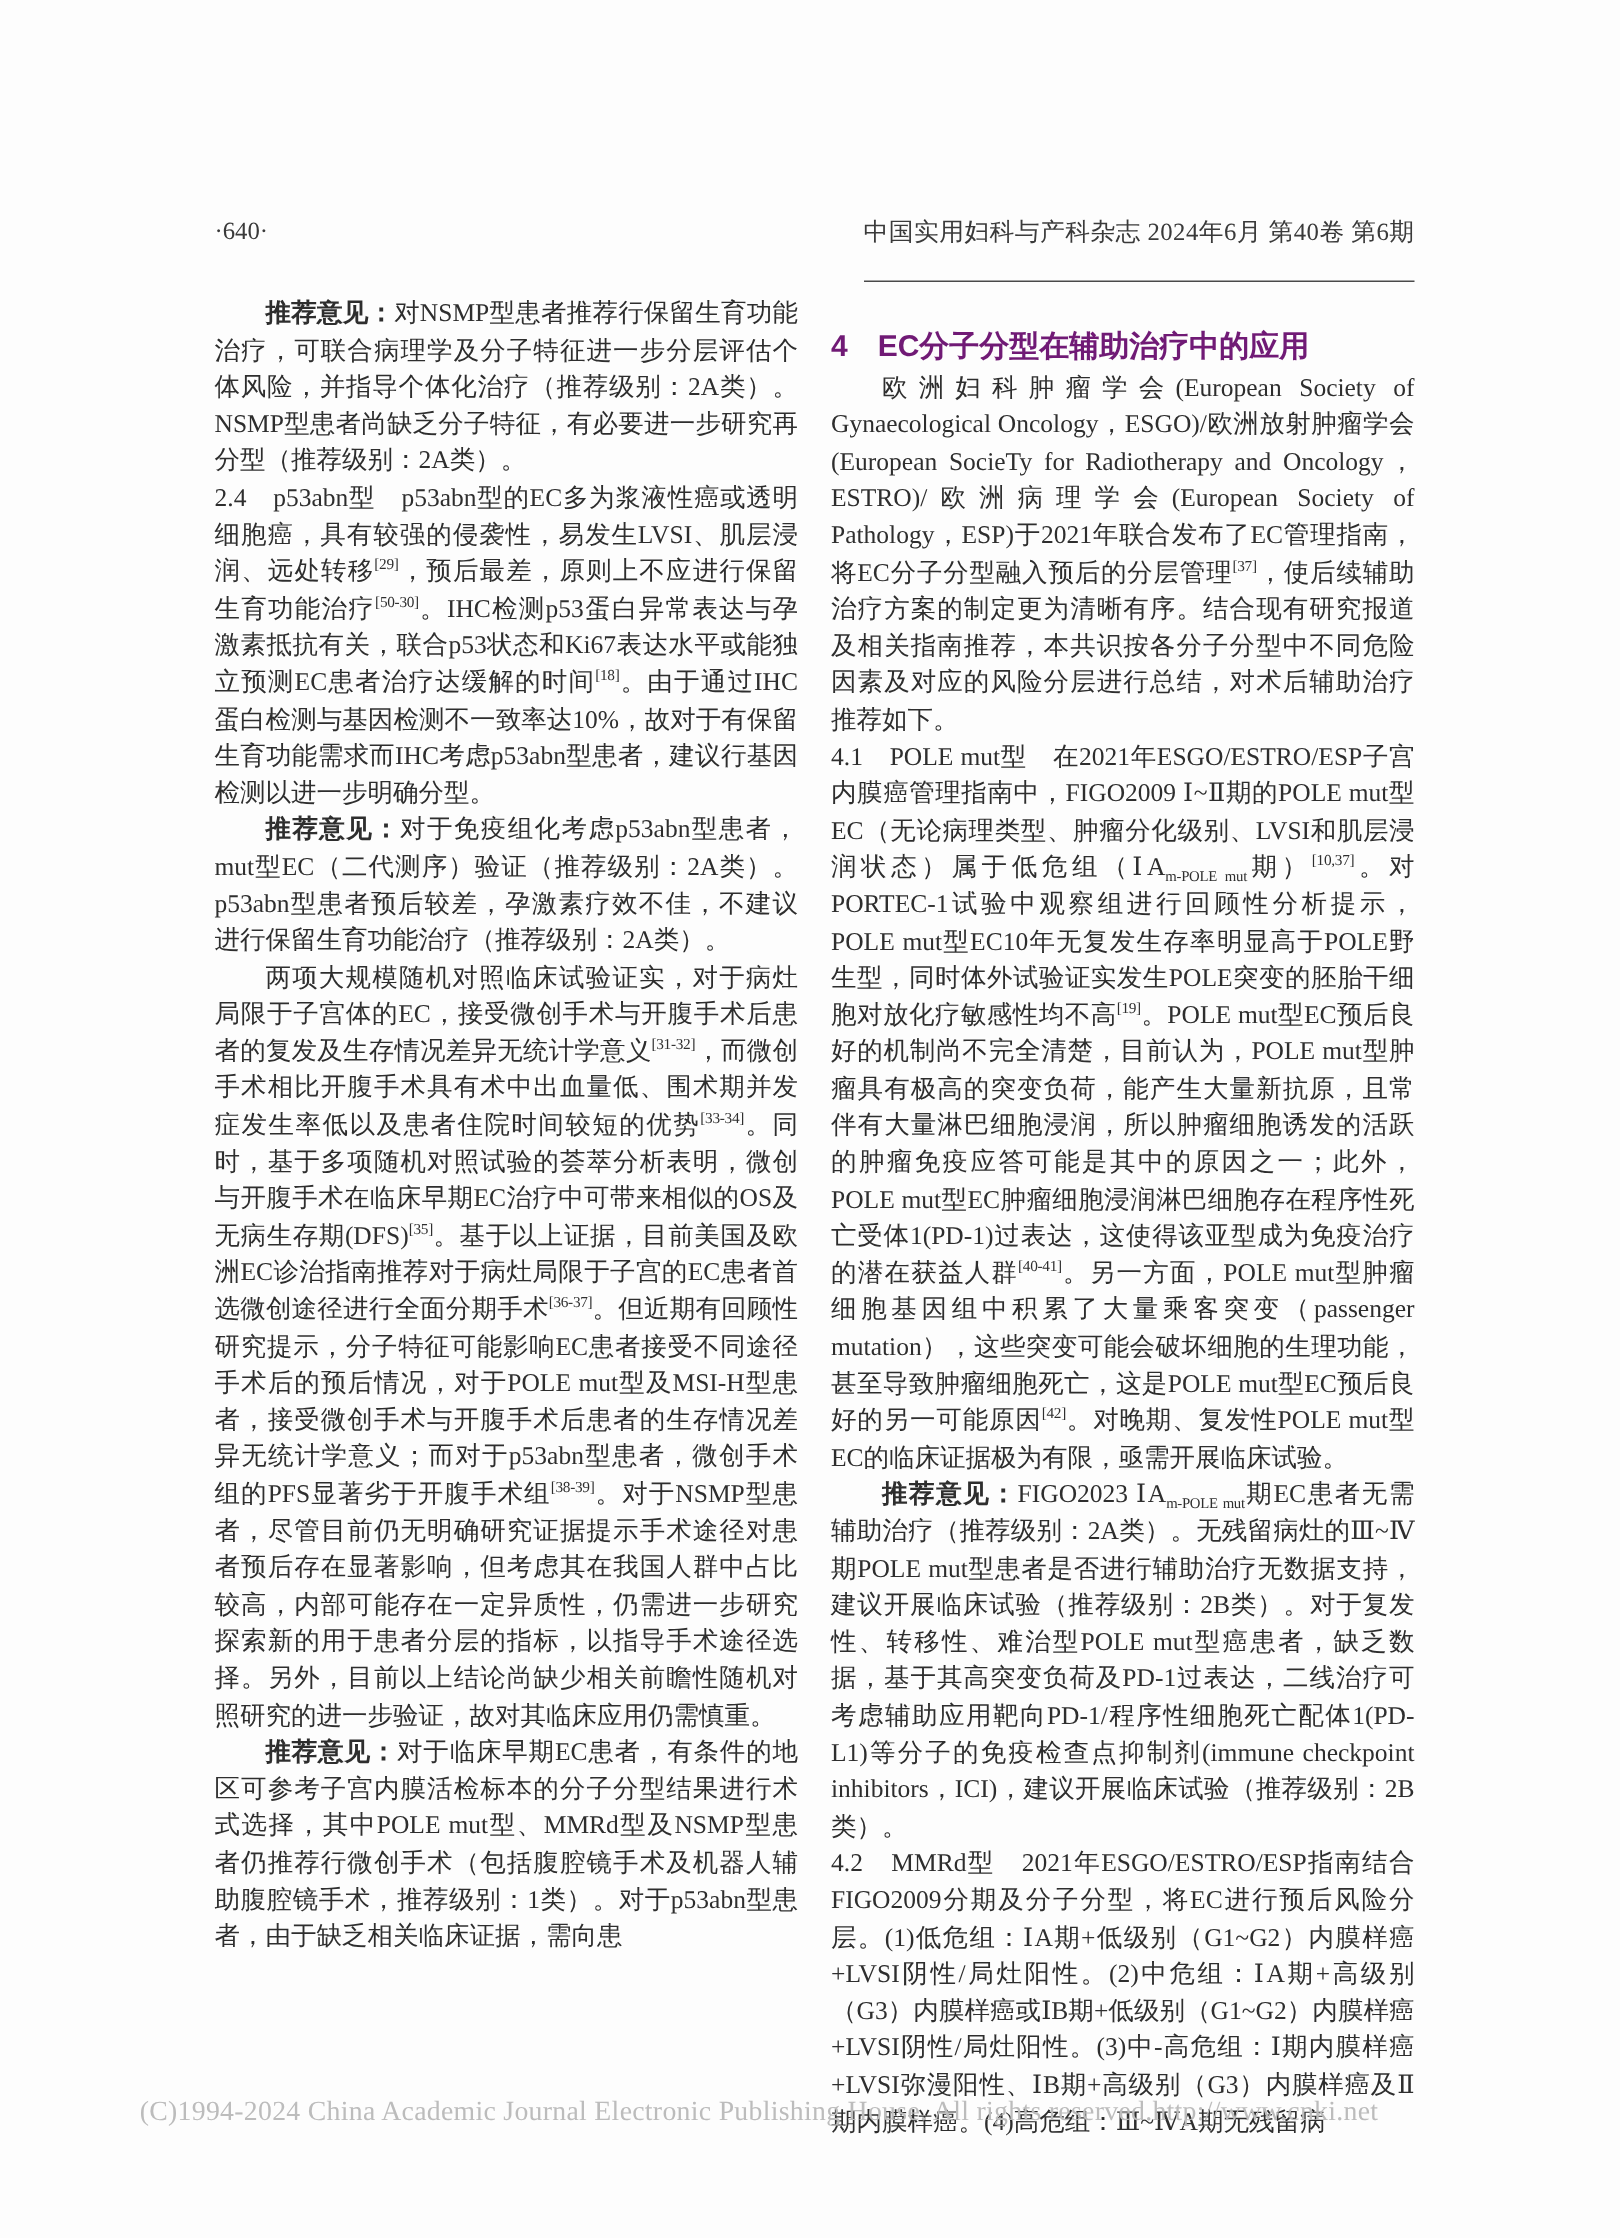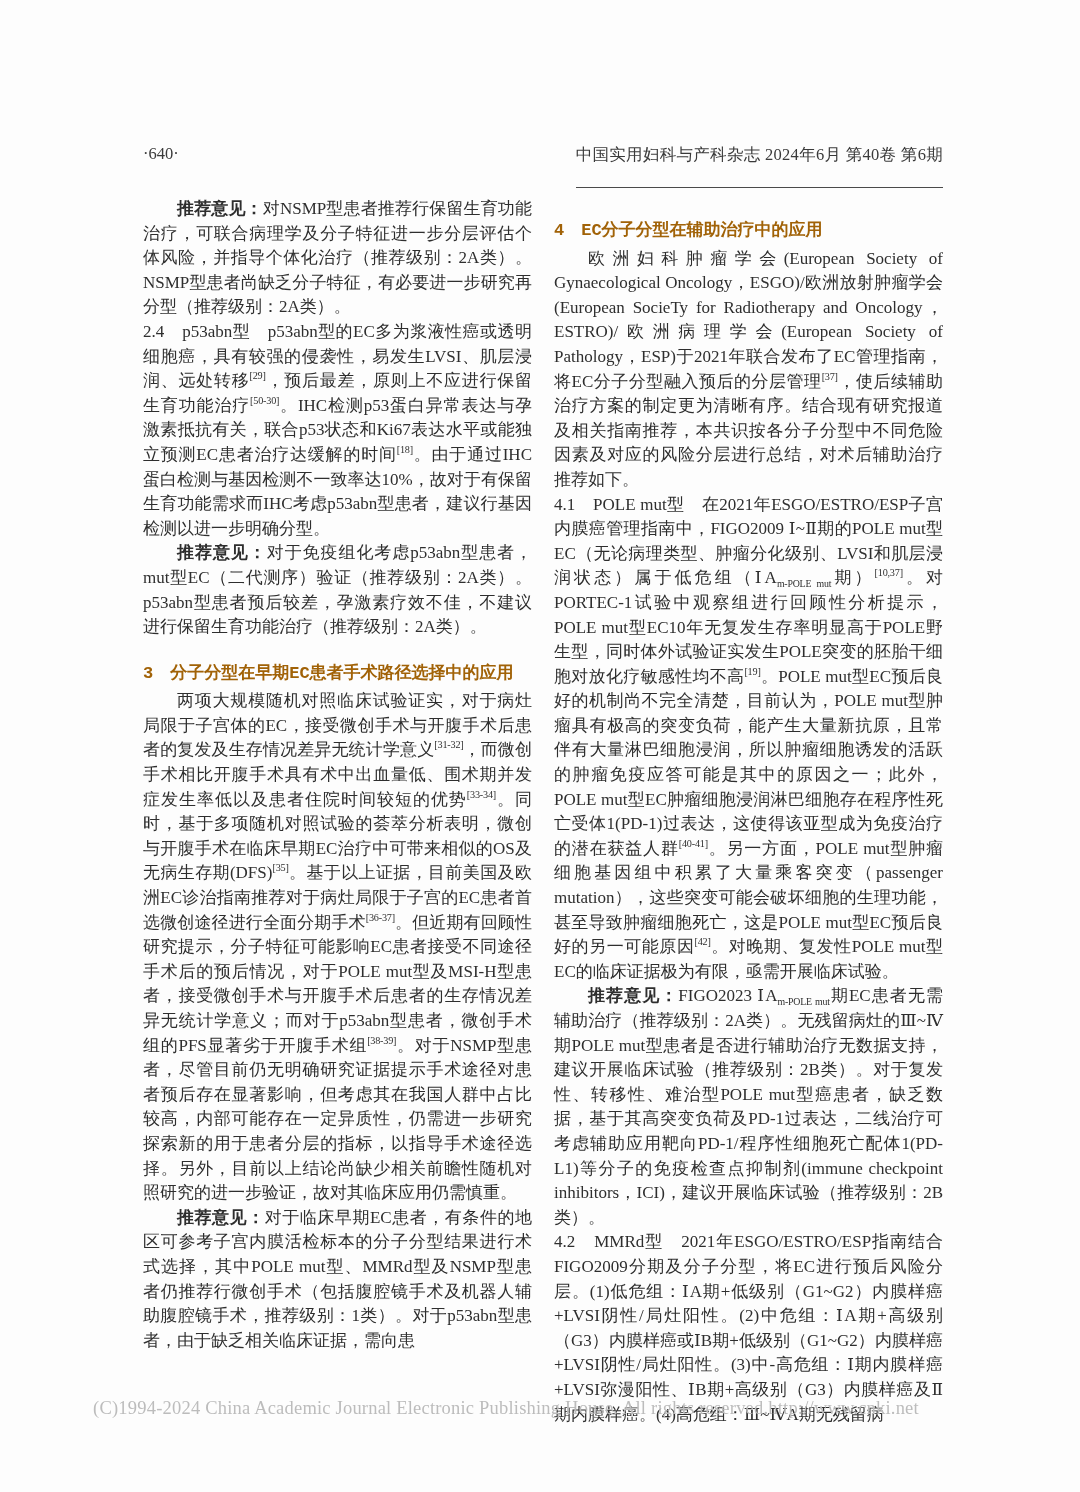--- a/index.html
+++ b/index.html
@@ -29,25 +29,25 @@
   .col{width:389px;}
   p.para{
     margin:0;
     font-size:17px;
     line-height:24.6px;
     text-align:justify;
   }
   p.indent{text-indent:2em;}
   h3.sec-heading{
     margin:22px 0 3px 0;
-    font-size:17px;
+    font-size:20px;
     line-height:24.6px;
     font-weight:bold;
-    font-family:Liberation Mono, monospace;
-    color:#a16207;
+    font-family:Liberation Sans, sans-serif;
+    color:#701a75;
   }
   .lead{
     font-weight:bold;
     font-family:Liberation Serif, serif;
   }
   .it{}
   sup{font-size:0.6em;line-height:0;letter-spacing:-0.2px;}
   sub{font-size:0.58em;line-height:0;letter-spacing:-0.2px;}
   .footer{
     position:absolute;left:72px;top:1398px;width:868px;
@@ -65,21 +65,20 @@
   <div class="header-row">
     <span class="page-num">·640·</span>
     <span class="journal-title">中国实用妇科与产科杂志 2024年6月 第40卷 第6期</span>
   </div>
 
   <div class="columns">
     <div class="col">
         <p class="para indent"><span class="lead">推荐意见：</span><span>对NSMP型患者推荐行保留生育功能治疗，可联合病理学及分子特征进一步分层评估个体风险，并指导个体化治疗（推荐级别：2A类）。NSMP型患者尚缺乏分子特征，有必要进一步研究再分型（推荐级别：2A类）。</span></p>
         <p class="para"><span>2.4　p53abn型　p53abn型的EC多为浆液性癌或透明细胞癌，具有较强的侵袭性，易发生LVSI、肌层浸润、远处转移</span><sup>[29]</sup><span>，预后最差，原则上不应进行保留生育功能治疗</span><sup>[50-30]</sup><span>。IHC检测p53蛋白异常表达与孕激素抵抗有关，联合p53状态和Ki67表达水平或能独立预测EC患者治疗达缓解的时间</span><sup>[18]</sup><span>。由于通过IHC蛋白检测与基因检测不一致率达10%，故对于有保留生育功能需求而IHC考虑p53abn型患者，建议行基因检测以进一步明确分型。</span></p>
         <p class="para indent"><span class="lead">推荐意见：</span><span>对于免疫组化考虑p53abn型患者，mut型EC（二代测序）验证（推荐级别：2A类）。p53abn型患者预后较差，孕激素疗效不佳，不建议进行保留生育功能治疗（推荐级别：2A类）。</span></p>
-        <h3 class="sec-heading"><span>3　分子分型在早期EC患者手术路径选择中的应用</span></h3>
         <p class="para indent"><span>两项大规模随机对照临床试验证实，对于病灶局限于子宫体的EC，接受微创手术与开腹手术后患者的复发及生存情况差异无统计学意义</span><sup>[31-32]</sup><span>，而微创手术相比开腹手术具有术中出血量低、围术期并发症发生率低以及患者住院时间较短的优势</span><sup>[33-34]</sup><span>。同时，基于多项随机对照试验的荟萃分析表明，微创与开腹手术在临床早期EC治疗中可带来相似的OS及无病生存期(DFS)</span><sup>[35]</sup><span>。基于以上证据，目前美国及欧洲EC诊治指南推荐对于病灶局限于子宫的EC患者首选微创途径进行全面分期手术</span><sup>[36-37]</sup><span>。但近期有回顾性研究提示，分子特征可能影响EC患者接受不同途径手术后的预后情况，对于</span><span class="it">POLE</span><span> mut型及MSI-H型患者，接受微创手术与开腹手术后患者的生存情况差异无统计学意义；而对于p53abn型患者，微创手术组的PFS显著劣于开腹手术组</span><sup>[38-39]</sup><span>。对于NSMP型患者，尽管目前仍无明确研究证据提示手术途径对患者预后存在显著影响，但考虑其在我国人群中占比较高，内部可能存在一定异质性，仍需进一步研究探索新的用于患者分层的指标，以指导手术途径选择。另外，目前以上结论尚缺少相关前瞻性随机对照研究的进一步验证，故对其临床应用仍需慎重。</span></p>
         <p class="para indent"><span class="lead">推荐意见：</span><span>对于临床早期EC患者，有条件的地区可参考子宫内膜活检标本的分子分型结果进行术式选择，其中</span><span class="it">POLE</span><span> mut型、MMRd型及NSMP型患者仍推荐行微创手术（包括腹腔镜手术及机器人辅助腹腔镜手术，推荐级别：1类）。对于p53abn型患者，由于缺乏相关临床证据，需向患</span></p>
       </div>
     <div class="col">
         <h3 class="sec-heading"><span>4　EC分子分型在辅助治疗中的应用</span></h3>
         <p class="para indent"><span>欧洲妇科肿瘤学会(European Society of Gynaecological Oncology，ESGO)/欧洲放射肿瘤学会(European SocieTy for Radiotherapy and Oncology，ESTRO)/欧洲病理学会(European Society of Pathology，ESP)于2021年联合发布了EC管理指南，将EC分子分型融入预后的分层管理</span><sup>[37]</sup><span>，使后续辅助治疗方案的制定更为清晰有序。结合现有研究报道及相关指南推荐，本共识按各分子分型中不同危险因素及对应的风险分层进行总结，对术后辅助治疗推荐如下。</span></p>
         <p class="para"><span>4.1　</span><span class="it">POLE</span><span> mut型　在2021年ESGO/ESTRO/ESP子宫内膜癌管理指南中，FIGO2009 Ⅰ~Ⅱ期的</span><span class="it">POLE</span><span> mut型EC（无论病理类型、肿瘤分化级别、LVSI和肌层浸润状态）属于低危组（ⅠA</span><sub>m-</sub><sub class="it">POLE</sub><sub> mut</sub><span>期）</span><sup>[10,37]</sup><span>。对PORTEC-1试验中观察组进行回顾性分析提示，</span><span class="it">POLE</span><span> mut型EC10年无复发生存率明显高于</span><span class="it">POLE</span><span>野生型，同时体外试验证实发生</span><span class="it">POLE</span><span>突变的胚胎干细胞对放化疗敏感性均不高</span><sup>[19]</sup><span>。</span><span class="it">POLE</span><span> mut型EC预后良好的机制尚不完全清楚，目前认为，</span><span class="it">POLE</span><span> mut型肿瘤具有极高的突变负荷，能产生大量新抗原，且常伴有大量淋巴细胞浸润，所以肿瘤细胞诱发的活跃的肿瘤免疫应答可能是其中的原因之一；此外，</span><span class="it">POLE</span><span> mut型EC肿瘤细胞浸润淋巴细胞存在程序性死亡受体1(PD-1)过表达，这使得该亚型成为免疫治疗的潜在获益人群</span><sup>[40-41]</sup><span>。另一方面，</span><span class="it">POLE</span><span> mut型肿瘤细胞基因组中积累了大量乘客突变（passenger mutation），这些突变可能会破坏细胞的生理功能，甚至导致肿瘤细胞死亡，这是</span><span class="it">POLE</span><span> mut型EC预后良好的另一可能原因</span><sup>[42]</sup><span>。对晚期、复发性</span><span class="it">POLE</span><span> mut型EC的临床证据极为有限，亟需开展临床试验。</span></p>
         <p class="para indent"><span class="lead">推荐意见：</span><span>FIGO2023 ⅠA</span><sub>m-</sub><sub class="it">POLE</sub><sub> mut</sub><span>期EC患者无需辅助治疗（推荐级别：2A类）。无残留病灶的Ⅲ~Ⅳ期</span><span class="it">POLE</span><span> mut型患者是否进行辅助治疗无数据支持，建议开展临床试验（推荐级别：2B类）。对于复发性、转移性、难治型</span><span class="it">POLE</span><span> mut型癌患者，缺乏数据，基于其高突变负荷及PD-1过表达，二线治疗可考虑辅助应用靶向PD-1/程序性细胞死亡配体1(PD-L1)等分子的免疫检查点抑制剂(immune checkpoint inhibitors，ICI)，建议开展临床试验（推荐级别：2B类）。</span></p>
         <p class="para"><span>4.2　MMRd型　2021年ESGO/ESTRO/ESP指南结合FIGO2009分期及分子分型，将EC进行预后风险分层。(1)低危组：ⅠA期+低级别（G1~G2）内膜样癌+LVSI阴性/局灶阳性。(2)中危组：ⅠA期+高级别（G3）内膜样癌或ⅠB期+低级别（G1~G2）内膜样癌+LVSI阴性/局灶阳性。(3)中-高危组：Ⅰ期内膜样癌+LVSI弥漫阳性、ⅠB期+高级别（G3）内膜样癌及Ⅱ期内膜样癌。(4)高危组：Ⅲ~ⅣA期无残留病</span></p>
       </div>

